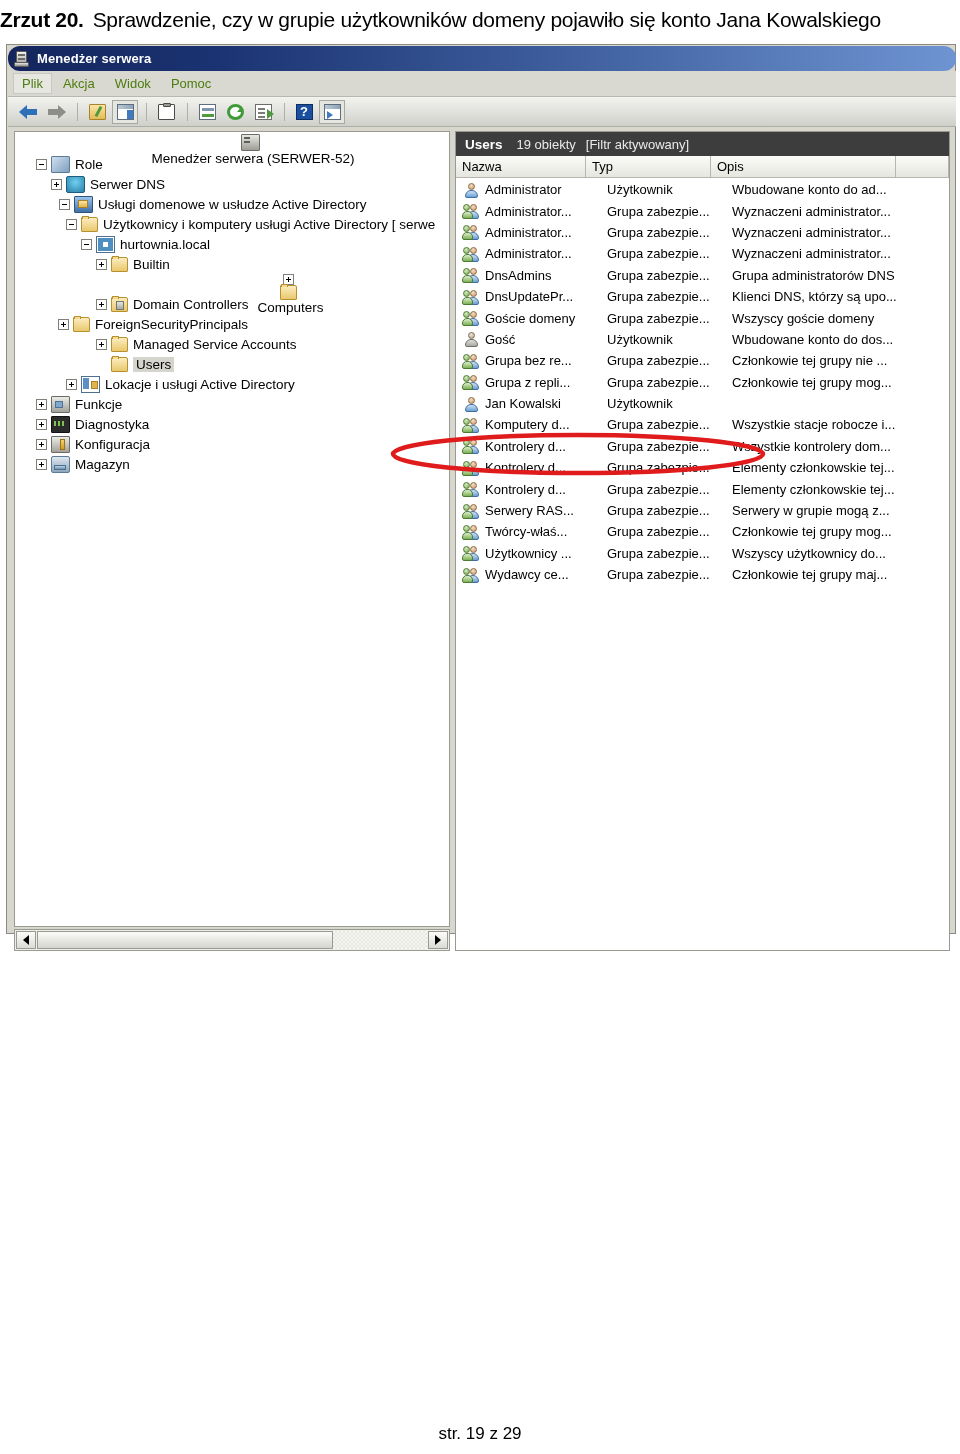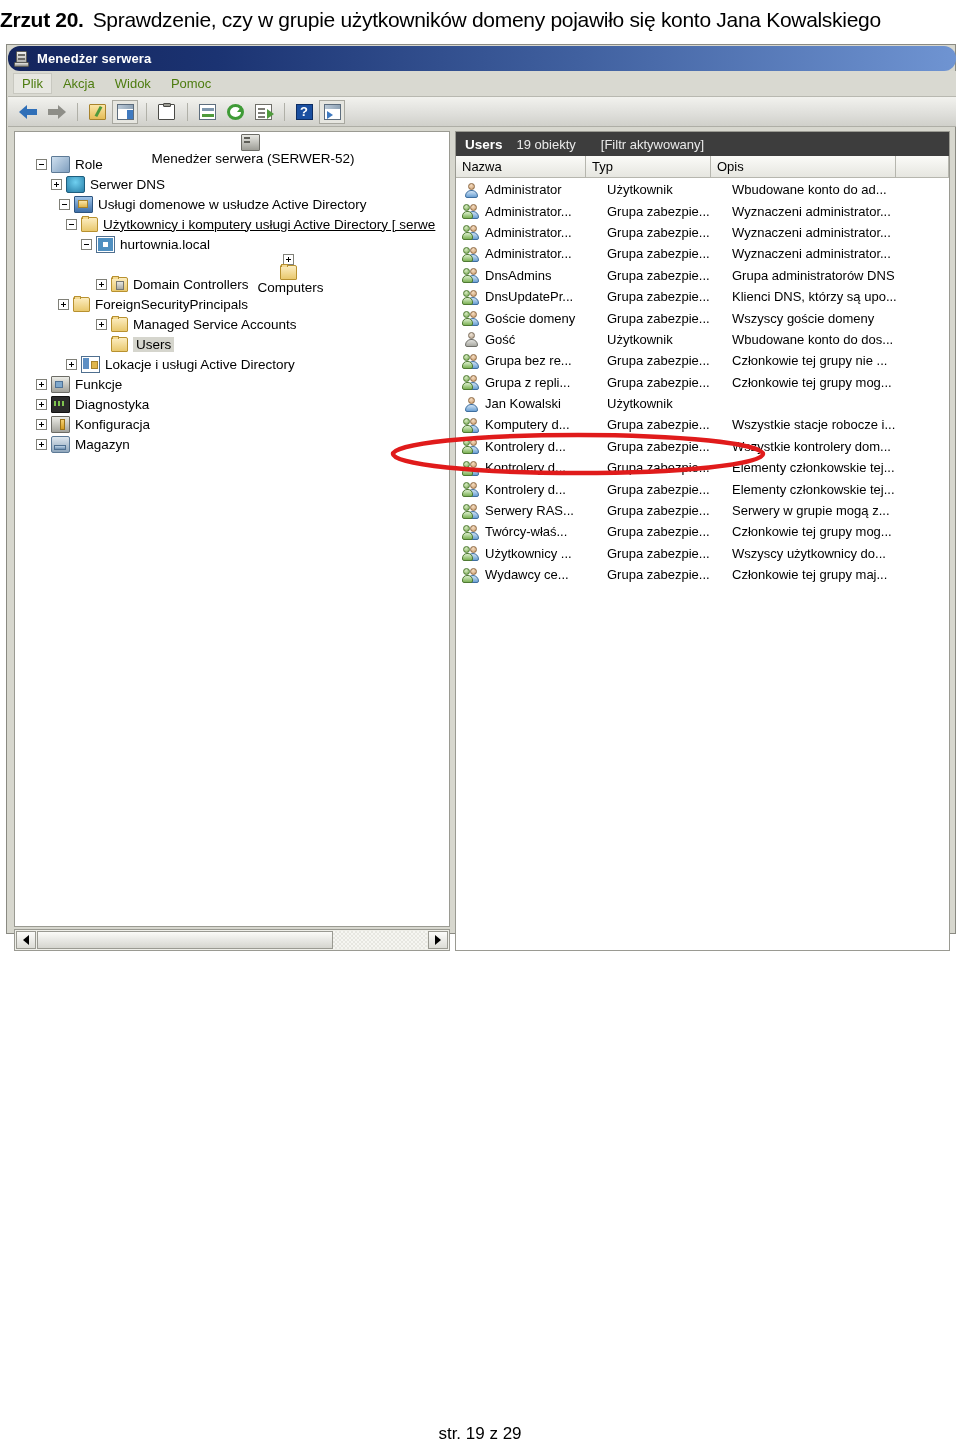--- a/index.html
+++ b/index.html
@@ -194,21 +194,21 @@
   #right-pane{
     position:absolute;left:448px;top:86px;width:495px;height:820px;
     background:#fff;border:1px solid #9a9a92;box-sizing:border-box;overflow:hidden;
   }
   #rp-header{
     height:24px;background:#3d3d3d;display:flex;align-items:center;
     padding-left:9px;box-sizing:border-box;
   }
   #rp-header .rp-title{color:#fff;font-size:13.5px;font-weight:700;}
   #rp-header .rp-count{color:#eaeaea;font-size:13px;margin-left:14px;}
-  #rp-header .rp-filter{color:#eaeaea;font-size:13px;margin-left:25px;}
+  #rp-header .rp-filter{color:#eaeaea;font-size:13px;margin-left:10px;}
   #colhead{
     height:22px;background:linear-gradient(to bottom,#fbfbf8,#e4e4de);
     border-bottom:1px solid #b6b6ae;display:flex;box-sizing:border-box;
   }
   .colcell{
     font-size:13px;color:#000;display:flex;align-items:center;padding-left:6px;
     border-right:1px solid #b6b6ae;box-sizing:border-box;height:100%;
     background:linear-gradient(to bottom,#fbfbf8,#e6e6e0);
   }
   #listbody{position:absolute;left:1px;top:47px;right:1px;bottom:1px;background:#fff;}
@@ -317,29 +317,34 @@
         <div class="trow" style="padding-left: 36px;">
           <span class="tbox plus"></span>
           <span class="ticon dnsic"></span>
           <span class="tlabel">Serwer DNS</span>
         </div>
         <div class="trow" style="padding-left: 44px;">
           <span class="tbox"></span>
           <span class="ticon adic"></span>
           <span class="tlabel">Usługi domenowe w usłudze Active Directory</span>
         </div>
-        <div class="trow" style="padding-left: 51px; text-decoration: underline;">
+        <div class="trow" style="padding-left: 51px;">
           <span class="tbox"></span>
           <span class="ticon folder"></span>
           <span class="tlabel">Użytkownicy i komputery usługi Active Directory [ serwe</span>
         </div>
         <div class="trow" style="padding-left: 66px;">
           <span class="tbox"></span>
           <span class="ticon gridic"></span>
           <span class="tlabel">hurtownia.local</span>
+        </div>
+        <div class="trow" style="padding-left: 81px;">
+          <span class="tbox plus"></span>
+          <span class="ticon folder"></span>
+          <span class="tlabel">Builtin</span>
         </div>
         <div class="trow" style="padding-left: 81px; flex-direction: column;">
           <span class="tbox plus"></span>
           <span class="ticon folder"></span>
           <span class="tlabel">Computers</span>
         </div>
         <div class="trow" style="padding-left: 81px;">
           <span class="tbox plus"></span>
           <span class="ticon folder dc"></span>
           <span class="tlabel">Domain Controllers</span>

